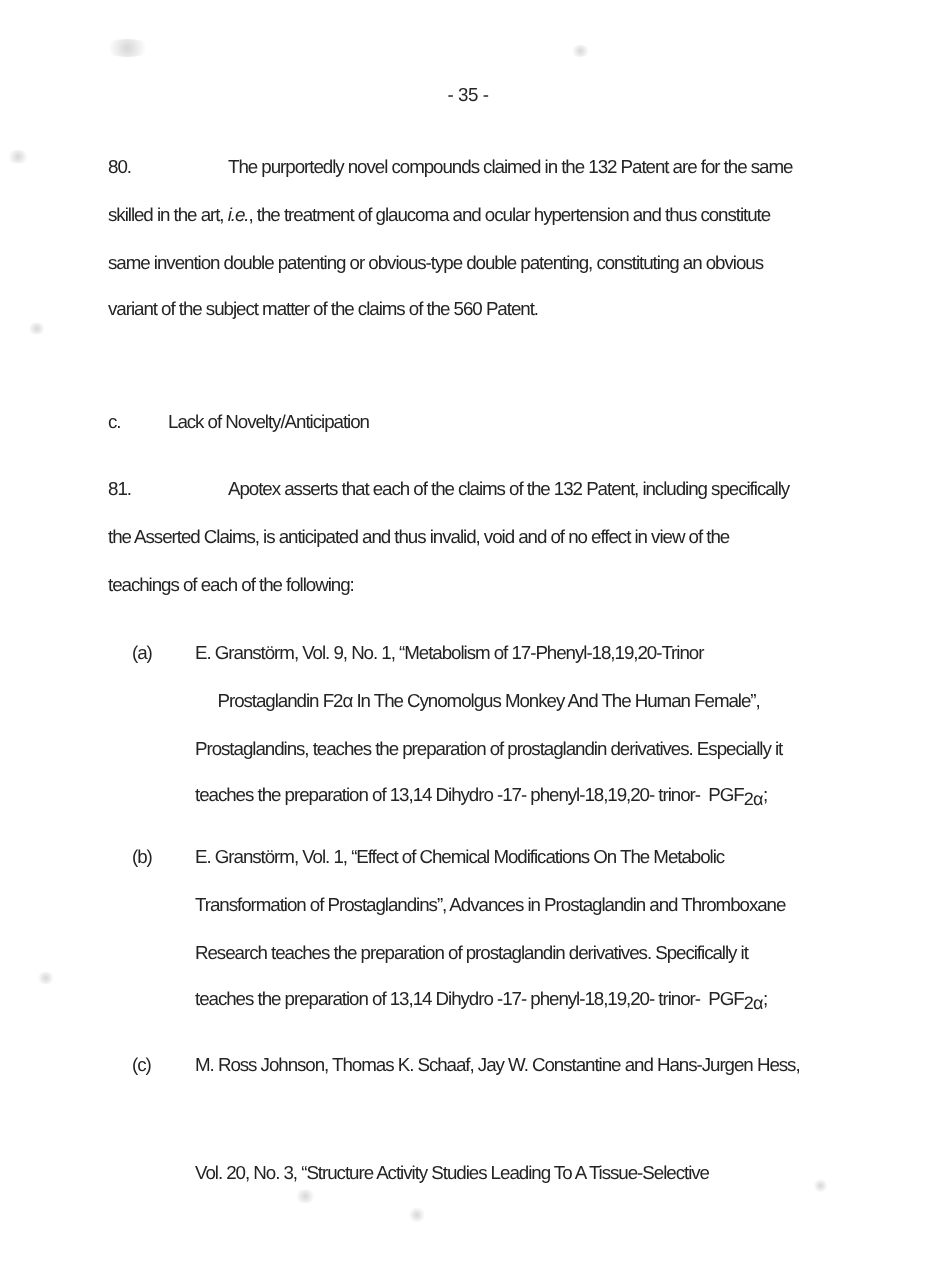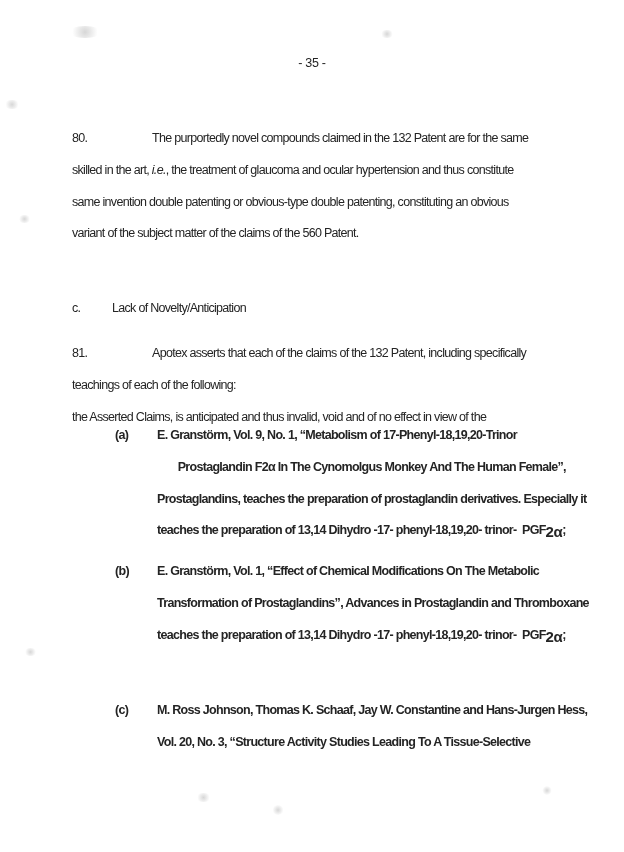--- a/index.html
+++ b/index.html
@@ -15,29 +15,29 @@
     white-space:pre;
     line-height:31.8px;
     font-size:12.5px;
     letter-spacing:-0.7px;
   }
   .pageno{
     position:absolute;top:56px;left:0;width:100%;
     text-align:center;
     font-size:12.5px;letter-spacing:-0.3px;
   }
-  .block{position:absolute;left:72px;margin-top:27px;}
-  .item{position:absolute;left:115px;font-weight:bold;}
+  .block{position:absolute;left:72px;}
+  .item{position:absolute;left:88px;}
   .num{display:inline-block;width:80px;}
   .hletter{display:inline-block;width:40px;}
   .iletter{display:inline-block;width:42px;}
   .heading .line{font-weight:normal;}
   em{}
   .sub{
-    font-size:15px;
+    font-size:12px;
     letter-spacing:-0.4px;
     vertical-align:-2.5px;
   }
   .smudge{
     position:absolute;border-radius:50%;
     background:radial-gradient(circle, rgba(110,110,110,0.28) 0%, rgba(110,110,110,0) 70%);
     pointer-events:none;
   }
 </style>
 </head>
@@ -53,40 +53,41 @@
     <div class="line">same invention double patenting or obvious-type double patenting, constituting an obvious</div>
     <div class="line">variant of the subject matter of the claims of the 560 Patent.</div>
   </div>
 
   <div class="block heading" style="top:266px;">
     <div class="line"><span class="hletter">c.</span><span>Lack of Novelty/Anticipation</span></div>
   </div>
 
   <div class="block" style="top:311px;">
     <div class="line"><span class="num">81.</span><span>Apotex asserts that each of the claims of the 132 Patent, including specifically</span></div>
+    <div class="line">the Asserted Claims, is anticipated and thus invalid, void and of no effect in view of the</div>
     <div class="line">teachings of each of the following:</div>
-    <div class="line">the Asserted Claims, is anticipated and thus invalid, void and of no effect in view of the</div>
   </div>
 
   <div class="item" style="top:420px;">
     <div class="line"><span class="iletter">(a)</span><span>E. Granstörm, Vol. 9, No. 1, “Metabolism of 17-Phenyl-18,19,20-Trinor</span></div>
     <div class="line" style="padding-left:42px;text-align:center;">Prostaglandin F2α In The Cynomolgus Monkey And The Human Female”,</div>
     <div class="line" style="padding-left:42px;">Prostaglandins, teaches the preparation of prostaglandin derivatives. Especially it</div>
     <div class="line" style="padding-left:42px;"><span>teaches the preparation of 13,14 Dihydro -17- phenyl-18,19,20- trinor-  PGF</span><span class="sub">2α</span><span>;</span></div>
   </div>
 
   <div class="item" style="top:556px;">
     <div class="line"><span class="iletter">(b)</span><span>E. Granstörm, Vol. 1, “Effect of Chemical Modifications On The Metabolic</span></div>
     <div class="line" style="padding-left:42px;">Transformation of Prostaglandins”, Advances in Prostaglandin and Thromboxane</div>
+    <div class="line" style="padding-left:42px;">Research teaches the preparation of prostaglandin derivatives. Specifically it</div>
     <div class="line" style="padding-left:42px;"><span>teaches the preparation of 13,14 Dihydro -17- phenyl-18,19,20- trinor-  PGF</span><span class="sub">2α</span><span>;</span></div>
   </div>
 
   <div class="item" style="top:695px;">
     <div class="line"><span class="iletter">(c)</span><span>M. Ross Johnson, Thomas K. Schaaf, Jay W. Constantine and Hans-Jurgen Hess,</span></div>
-    <div class="line" style="padding-left:42px;">Vol. 20, No. 3, “Structure Activity Studies Leading To A Tissue-Selective</div>
+    <div class="line" style="padding-left:42px;margin-top:40px;">Vol. 20, No. 3, “Structure Activity Studies Leading To A Tissue-Selective</div>
   </div>
 
   <div class="smudge" style="left:68px;top:26px;width:34px;height:12px;"></div>
   <div class="smudge" style="left:4px;top:100px;width:16px;height:9px;"></div>
   <div class="smudge" style="left:18px;top:215px;width:13px;height:8px;"></div>
   <div class="smudge" style="left:24px;top:648px;width:13px;height:8px;"></div>
   <div class="smudge" style="left:196px;top:793px;width:15px;height:9px;"></div>
   <div class="smudge" style="left:272px;top:805px;width:12px;height:10px;"></div>
   <div class="smudge" style="left:542px;top:786px;width:10px;height:9px;"></div>
   <div class="smudge" style="left:380px;top:30px;width:14px;height:8px;"></div>

